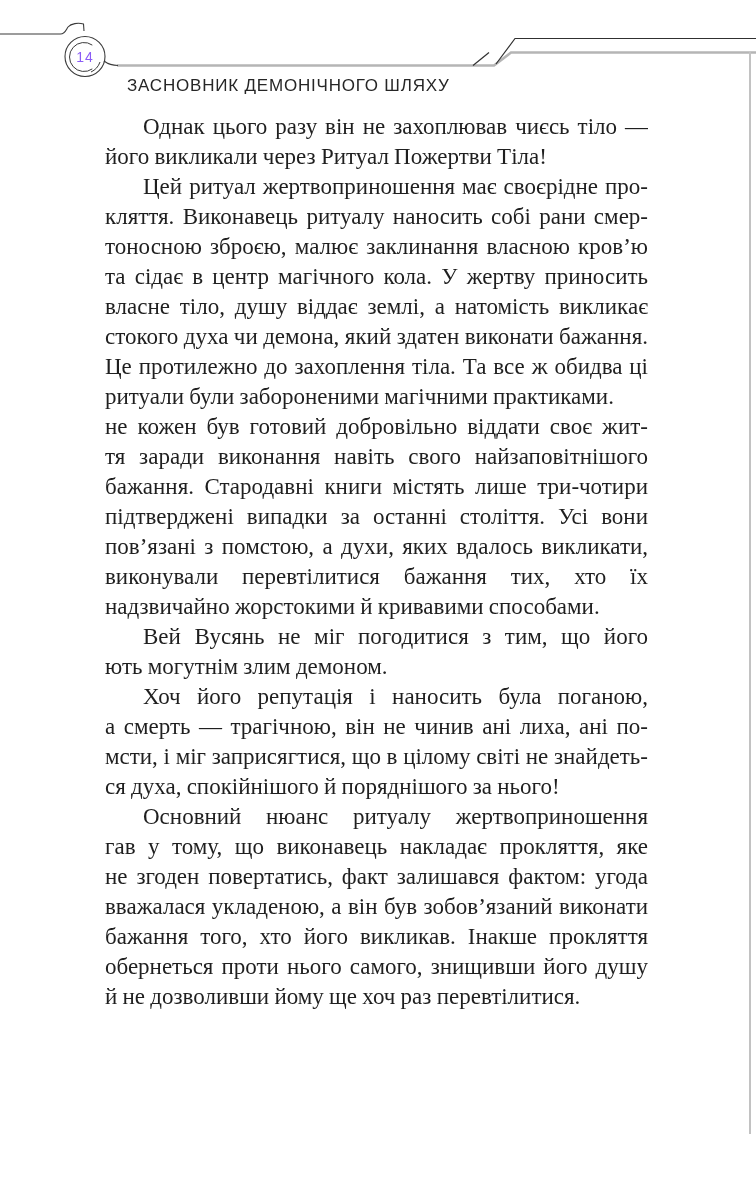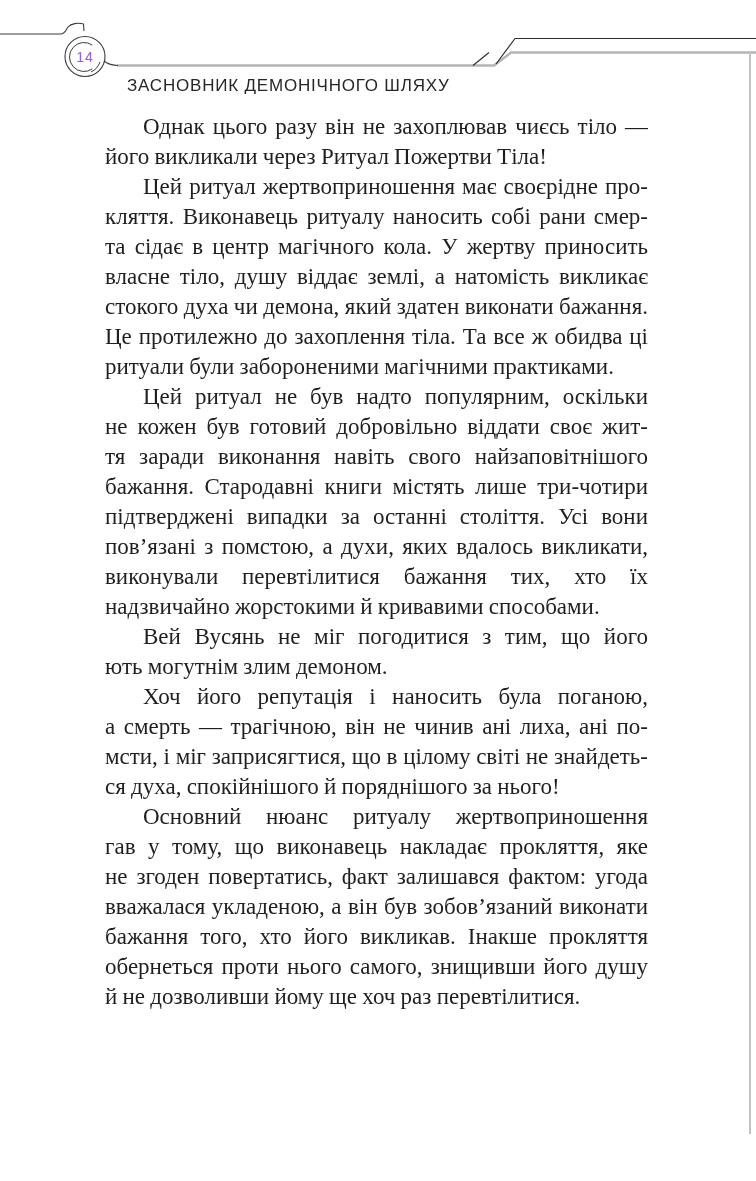--- a/index.html
+++ b/index.html
@@ -70,26 +70,26 @@
 
 <div class="header-title">ЗАСНОВНИК ДЕМОНІЧНОГО ШЛЯХУ</div>
 
 <div class="page-edge-line"></div>
 
 <div class="body-text">
     <div class="line first">Однак цього разу він не захоплював чиєсь тіло —</div>
     <div class="line last">його викликали через Ритуал Пожертви Тіла!</div>
     <div class="line first">Цей ритуал жертвоприношення має своєрідне про-</div>
     <div class="line">кляття. Виконавець ритуалу наносить собі рани смер-</div>
+    <div class="line">тоносною зброєю, малює заклинання власною кров’ю</div>
     <div class="line">та сідає в центр магічного кола. У жертву приносить</div>
     <div class="line">власне тіло, душу віддає землі, а натомість викликає жор-</div>
     <div class="line">стокого духа чи демона, який здатен виконати бажання.</div>
     <div class="line">Це протилежно до захоплення тіла. Та все ж обидва ці</div>
     <div class="line last">ритуали були забороненими магічними практиками.</div>
-    <div class="line first">Цей ритуал не був надто популярним, оскільки</div>
     <div class="line">не кожен був готовий добровільно віддати своє жит-</div>
     <div class="line">тя заради виконання навіть свого найзаповітнішого</div>
     <div class="line">бажання. Стародавні книги містять лише три-чотири</div>
     <div class="line">підтверджені випадки за останні століття. Усі вони були</div>
     <div class="line">пов’язані з помстою, а духи, яких вдалось викликати,</div>
     <div class="line">виконували перевтілитися бажання тих, хто їх викликав,</div>
     <div class="line last">надзвичайно жорстокими й кривавими способами.</div>
     <div class="line first">Вей Вусянь не міг погодитися з тим, що його вважа-</div>
     <div class="line last">ють могутнім злим демоном.</div>
     <div class="line first">Хоч його репутація і наносить була поганою,</div>

